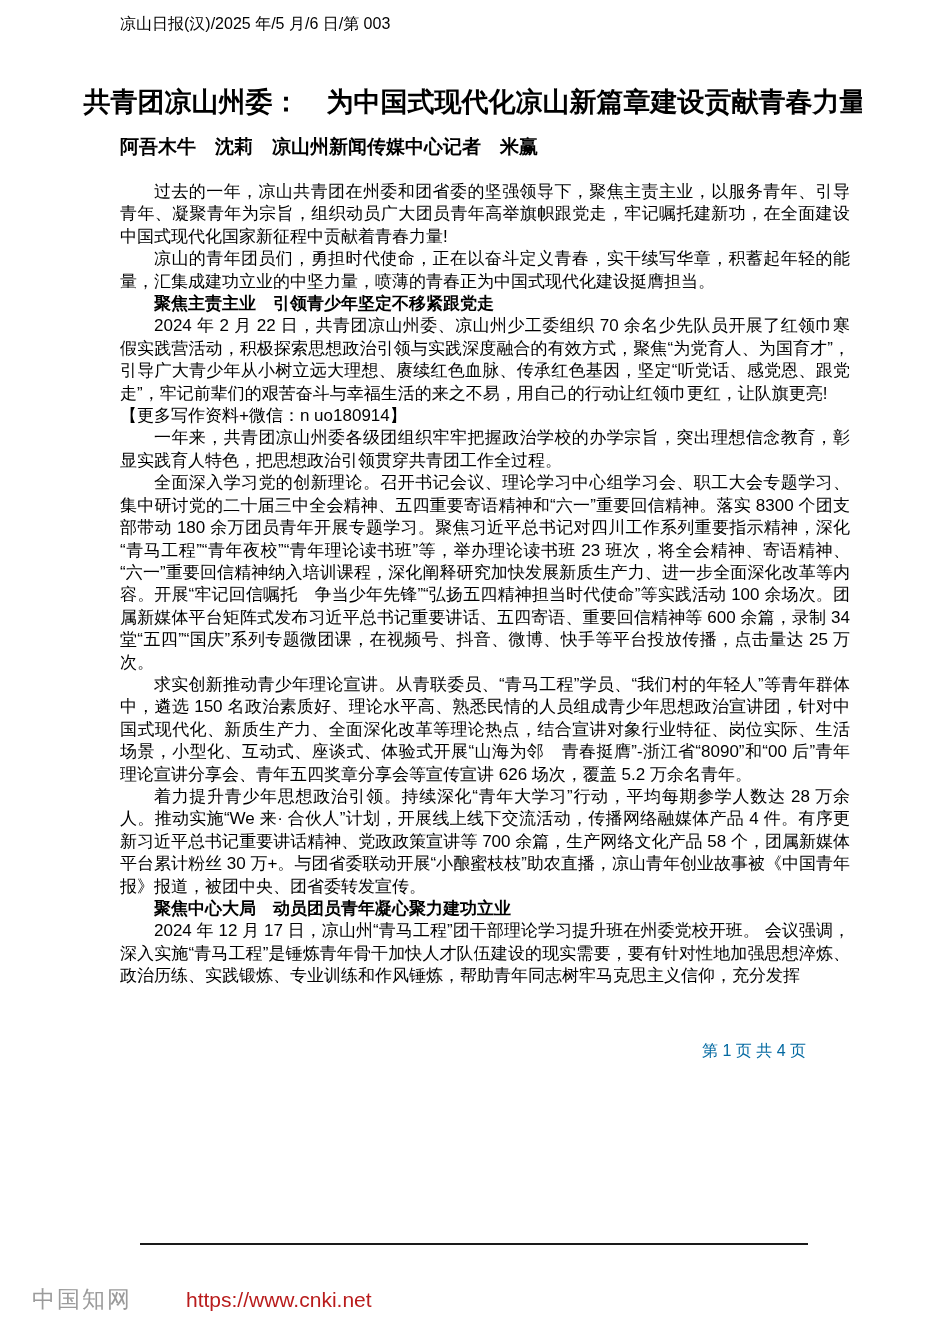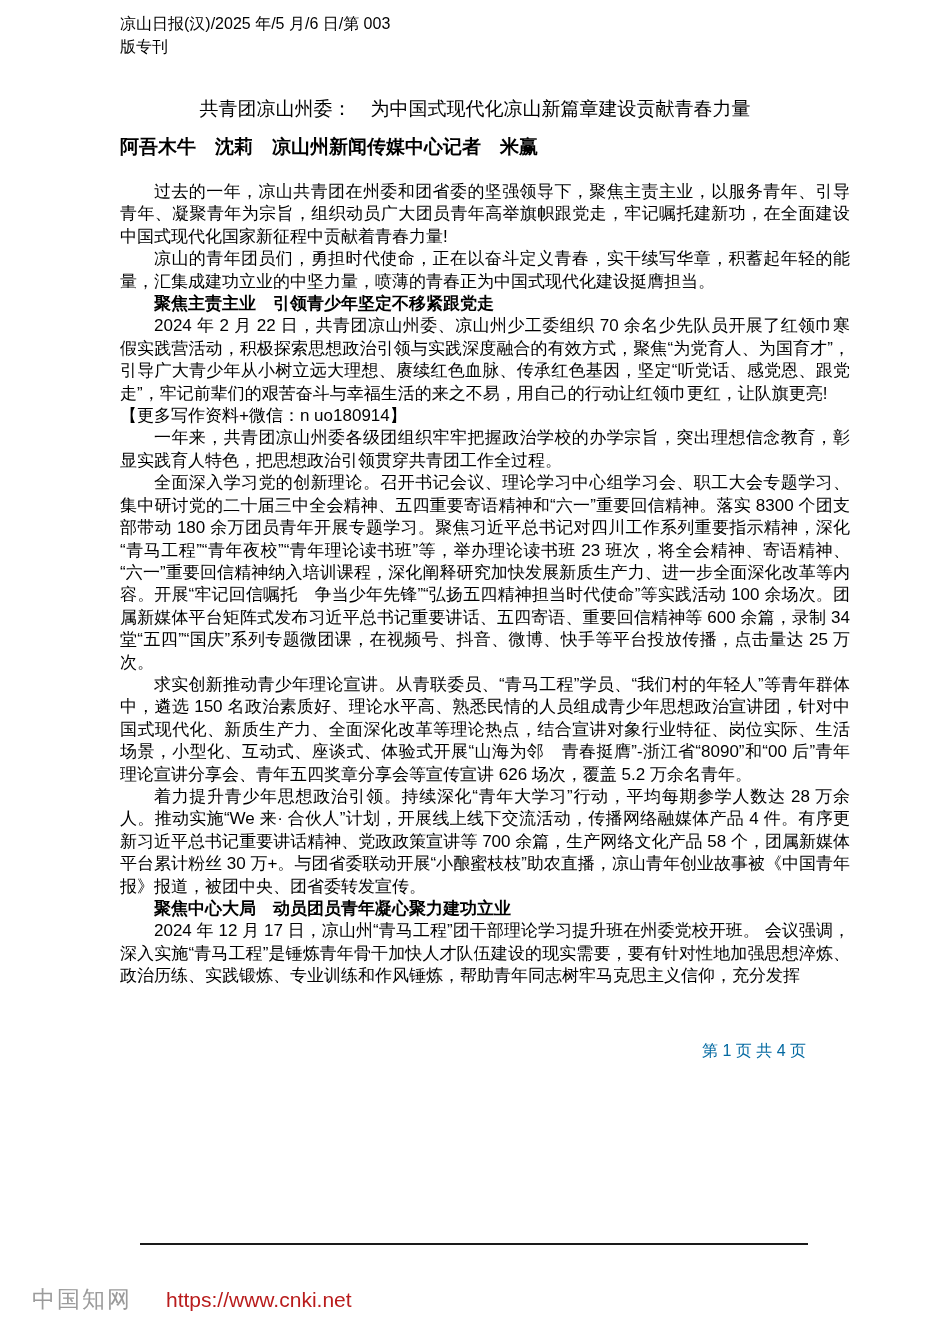--- a/index.html
+++ b/index.html
@@ -20,25 +20,25 @@
     position: absolute;
     left: 120px;
     top: 12px;
     font-size: 16px;
     line-height: 23px;
     color: #000;
   }
   .article-title {
     position: absolute;
     left: 0;
-    top: 96px;
+    top: 84px;
     width: 950px;
     text-align: center;
-    font-size: 19px;
-    font-weight: 400;
+    font-size: 27px;
+    font-weight: 700;
     color: #000;
     white-space: nowrap;
   }
   .article-byline {
     position: absolute;
     left: 120px;
     top: 134px;
     width: 730px;
     text-align: left;
     font-size: 19px;
@@ -74,40 +74,39 @@
     width: 668px;
     height: 2px;
     background: #1a1a1a;
   }
   .brand-row {
     position: absolute;
     left: 32px;
     top: 1284px;
     display: flex;
     align-items: baseline;
-    gap: 34px;
+    gap: 54px;
   }
   .cnki-logo {
     font-size: 23px;
     letter-spacing: 2px;
     color: #9b9b9b;
   }
   .cnki-url {
     font-size: 21px;
     color: #b91c1c;
   }
 </style>
 </head>
 <body>
 
 <div class="page">
 
   <div class="source-info">
     <div>凉山日报(汉)/2025 年/5 月/6 日/第 003</div>
-    <div>版专刊</div>
   </div>
 
   <div class="article-title">共青团凉山州委：　为中国式现代化凉山新篇章建设贡献青春力量</div>
 
   <div class="article-byline">阿吾木牛　沈莉　凉山州新闻传媒中心记者　米赢</div>
 
   <div class="article-body">
       <p class="indent">过去的一年，凉山共青团在州委和团省委的坚强领导下，聚焦主责主业，以服务青年、引导青年、凝聚青年为宗旨，组织动员广大团员青年高举旗帜跟党走，牢记嘱托建新功，在全面建设中国式现代化国家新征程中贡献着青春力量!</p>
       <p class="indent">凉山的青年团员们，勇担时代使命，正在以奋斗定义青春，实干续写华章，积蓄起年轻的能量，汇集成建功立业的中坚力量，喷薄的青春正为中国式现代化建设挺膺担当。</p>
       <p class="indent subhead">聚焦主责主业　引领青少年坚定不移紧跟党走</p>

